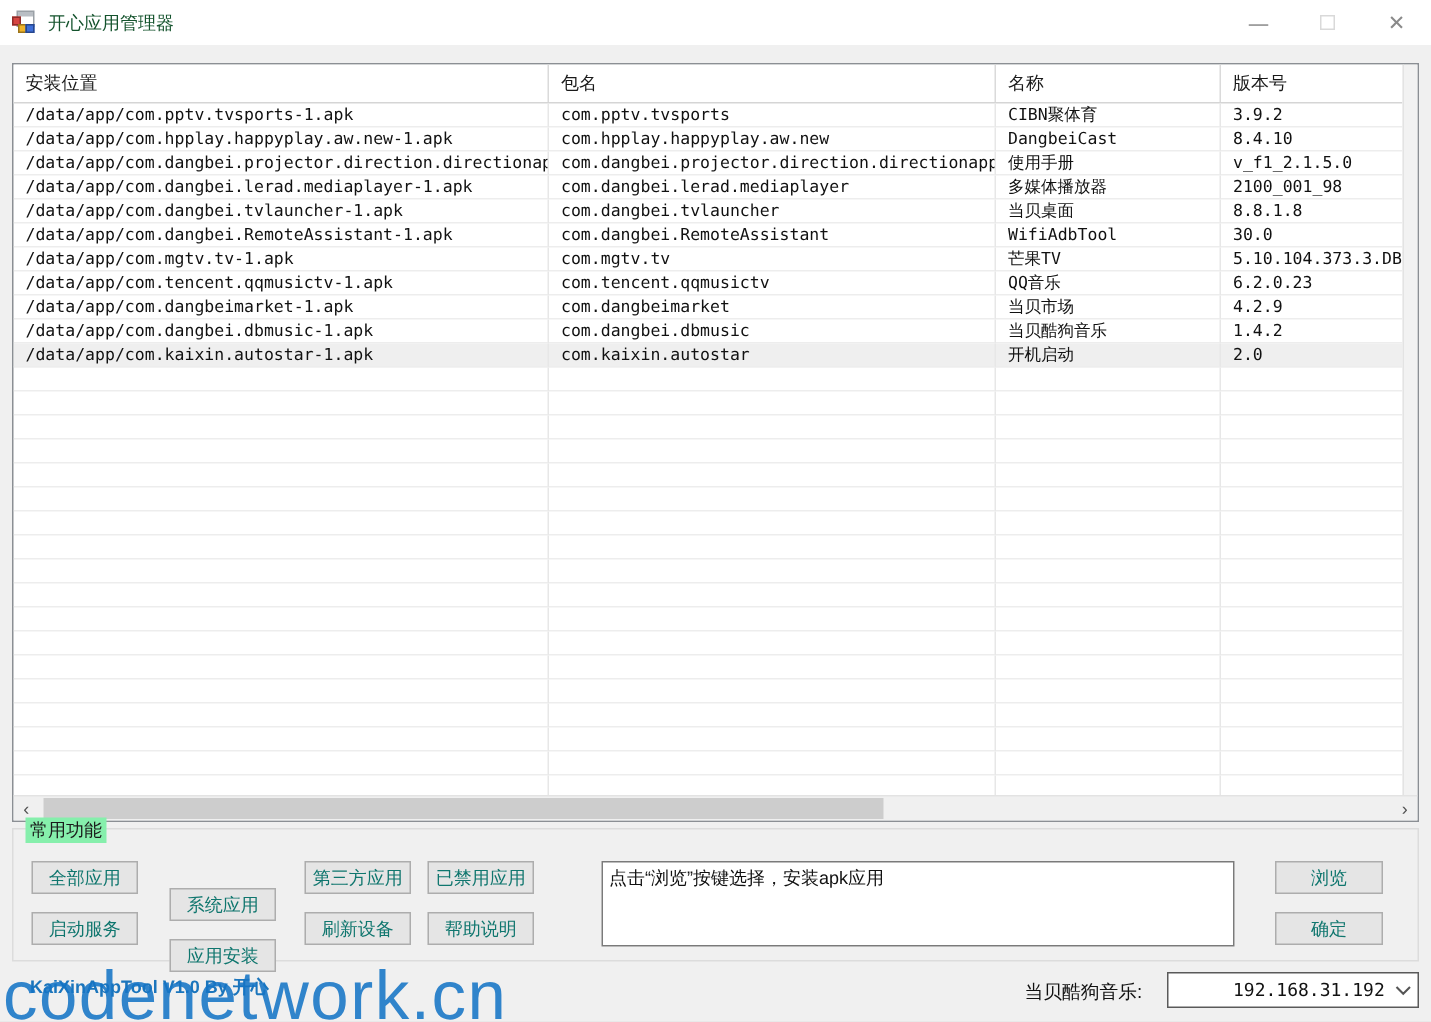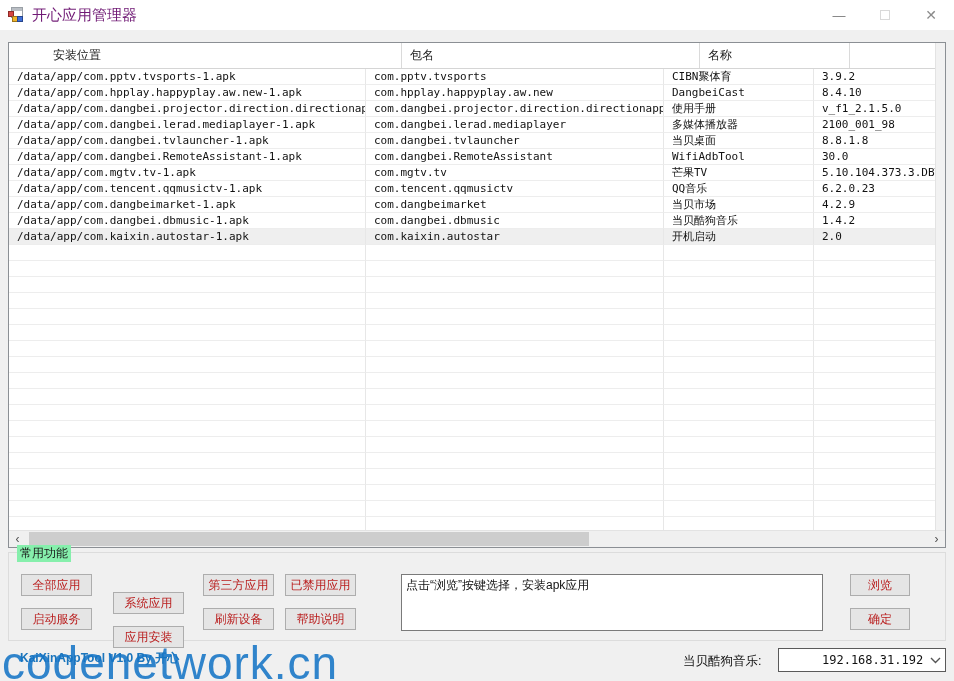--- a/index.html
+++ b/index.html
@@ -8,53 +8,53 @@
   .window { position:relative; width:954px; height:681px; background:#f0f0f0; overflow:hidden; outline:1px solid #c8c8c8; }
 
   
   .titlebar { position:absolute; left:0; top:0; width:954px; height:30px; background:#ffffff; display:flex; align-items:center; }
   .appicon { width:16px; height:16px; margin-left:8px; position:relative; }
   .appicon .frame { position:absolute; left:3px; top:0; width:12px; height:11px; border:1px solid #9aa0a6; background:#fff; }
   .appicon .frame::before { content:""; position:absolute; left:0; top:0; right:0; height:3px; background:#b9bec4; }
   .appicon .sq-red    { position:absolute; left:0; top:4px;  width:6px; height:6px; background:#d64541; border:1px solid #8e2b28; }
   .appicon .sq-yellow { position:absolute; left:4px; top:9px; width:6px; height:6px; background:#f0b429; border:1px solid #9c741a; }
   .appicon .sq-blue   { position:absolute; left:9px; top:9px; width:6px; height:6px; background:#3f6fd8; border:1px solid #27468c; }
-  .titletext { margin-left:8px; font-size:15px; color:#701a75; }
+  .titletext { margin-left:8px; font-size:12px; color:#14532d; }
   .wincontrols { position:absolute; right:0; top:0; height:30px; display:flex; }
   .winbtn { width:46px; height:30px; display:flex; align-items:center; justify-content:center; font-size:13px; color:#7a7a7a; }
   .winbtn.max .maxbox { width:10px; height:10px; border:1px solid #d9d9d9; }
   .winbtn.close { color:#8a8a8a; font-size:14px; }
 
   
   .dgv { position:absolute; left:8px; top:42px; width:938px; height:506px; background:#ffffff; border:1px solid #8b8f94; overflow:hidden; }
   .dgv-inner { position:absolute; left:0; top:0; right:10px; bottom:17px; overflow:hidden; }
   .vstrip { position:absolute; top:0; right:0; width:10px; bottom:17px; background:#f2f2f2; border-left:1px solid #e3e3e3; }
-  .dgv-header { display:flex; height:26px; background:#ffffff; border-bottom:1px solid #d5d5d5;padding-left:36px; }
+  .dgv-header { display:flex; height:26px; background:#ffffff; border-bottom:1px solid #d5d5d5; }
   .hcell { font-size:12px; color:#1a1a1a; padding-left:8px; display:flex; align-items:center; border-right:1px solid #dadada; overflow:hidden; white-space:nowrap; }
   .c0 { width:357px; } .c1 { width:298px; } .c2 { width:150px; } .c3 { width:121px; border-right:none; }
   .dgv-body { position:absolute; top:26px; left:0; right:0; bottom:0; overflow:hidden; }
   .drow { display:flex; height:16px; }
   .drow.sel { background:#efefef; }
   .dcell { font-family:"DejaVu Sans Mono", monospace; font-size:11px; color:#111; line-height:15px; padding-left:8px; border-right:1px solid #e7e7e7; border-bottom:1px solid #ededed; overflow:hidden; white-space:nowrap; }
   .dcell.c3 { border-right:none; }
 
   
   .hscroll { position:absolute; left:0; right:0; bottom:0; height:17px; background:#f0f0f0; border-top:1px solid #e3e3e3; }
   .harrow { position:absolute; top:0; width:17px; height:16px; display:flex; align-items:center; justify-content:center; font-size:12px; color:#505050; }
   .harrow.left { left:0; } .harrow.right { right:0; }
   .hthumb { position:absolute; left:20px; top:1px; width:560px; height:14px; background:#cdcdcd; }
 
   
   .groupbox { position:absolute; left:8px; top:552px; width:938px; height:89px; border:1px solid #dcdcdc; }
   .grouplabel { position:absolute; left:8px; top:-8px; background:#86efac; padding:0 3px; font-size:12px; color:#1a1a1a; }
-  .btn { position:absolute; width:71px; height:22px; background:#e5e5e5; border:1px solid #adadad; font-size:12px; color:#b91c1c; display:flex; align-items:center; justify-content:center; font-family:"Liberation Sans", sans-serif; }
+  .btn { position:absolute; width:71px; height:22px; background:#e5e5e5; border:1px solid #adadad; font-size:12px; color:#0f766e; display:flex; align-items:center; justify-content:center; font-family:"Liberation Sans", sans-serif; }
   .btn.r1 { top:21px; } .btn.r2 { top:55px; }
   .bx0 { left:12px; } .bx1 { left:104px;margin-top:18px; } .bx2 { left:194px; } .bx3 { left:276px; }
   .hintbox { position:absolute; left:392px; top:21px; width:422px; height:57px; background:#ffffff; border:1px solid #7a7a7a; font-size:12px; color:#111; padding:2px 4px; overflow:hidden; }
-  .btn-browse, .btn-ok { left:841px; width:60px; }
+  .btn-browse, .btn-ok { left:841px; width:72px; }
 
   
   .appinfo { position:absolute; left:20px; top:650px; font-size:12px; font-weight:bold; color:#1b75bc; }
   .devlabel { position:absolute; left:683px; top:653px; font-size:12.5px; color:#111; }
   .combo { position:absolute; left:778px; top:648px; width:168px; height:24px; background:#fff; border:1px solid #5a5a5a; display:flex; align-items:center; }
   .combo-value { font-family:"DejaVu Sans Mono", monospace; font-size:12px; color:#111; padding-left:4px; flex:1; white-space:nowrap; overflow:hidden;margin-left:39px; }
   .combo-chevron { width:20px; display:flex; align-items:center; justify-content:center; color:#555; }
 
   .watermark { position:absolute; left:2px; top:636px; font-size:46px; color:rgba(20,116,197,0.88); letter-spacing:1px; white-space:nowrap; pointer-events:none; }
 </style>
@@ -83,20 +83,21 @@
         </div>
     </div>
   </div>
 
   <div class="dgv">
     <div class="dgv-inner">
       <div class="dgv-header">
         <div class="hcell c0">安装位置</div>
         <div class="hcell c1">包名</div>
         <div class="hcell c2">名称</div>
+        <div class="hcell c3">版本号</div>
       </div>
       <div class="dgv-body" id="dgv-body">
           <div class="drow">
             <div class="dcell c0">/data/app/com.pptv.tvsports-1.apk</div>
             <div class="dcell c1">com.pptv.tvsports</div>
             <div class="dcell c2">CIBN聚体育</div>
             <div class="dcell c3">3.9.2</div>
           </div>
           <div class="drow">
             <div class="dcell c0">/data/app/com.hpplay.happyplay.aw.new-1.apk</div>

